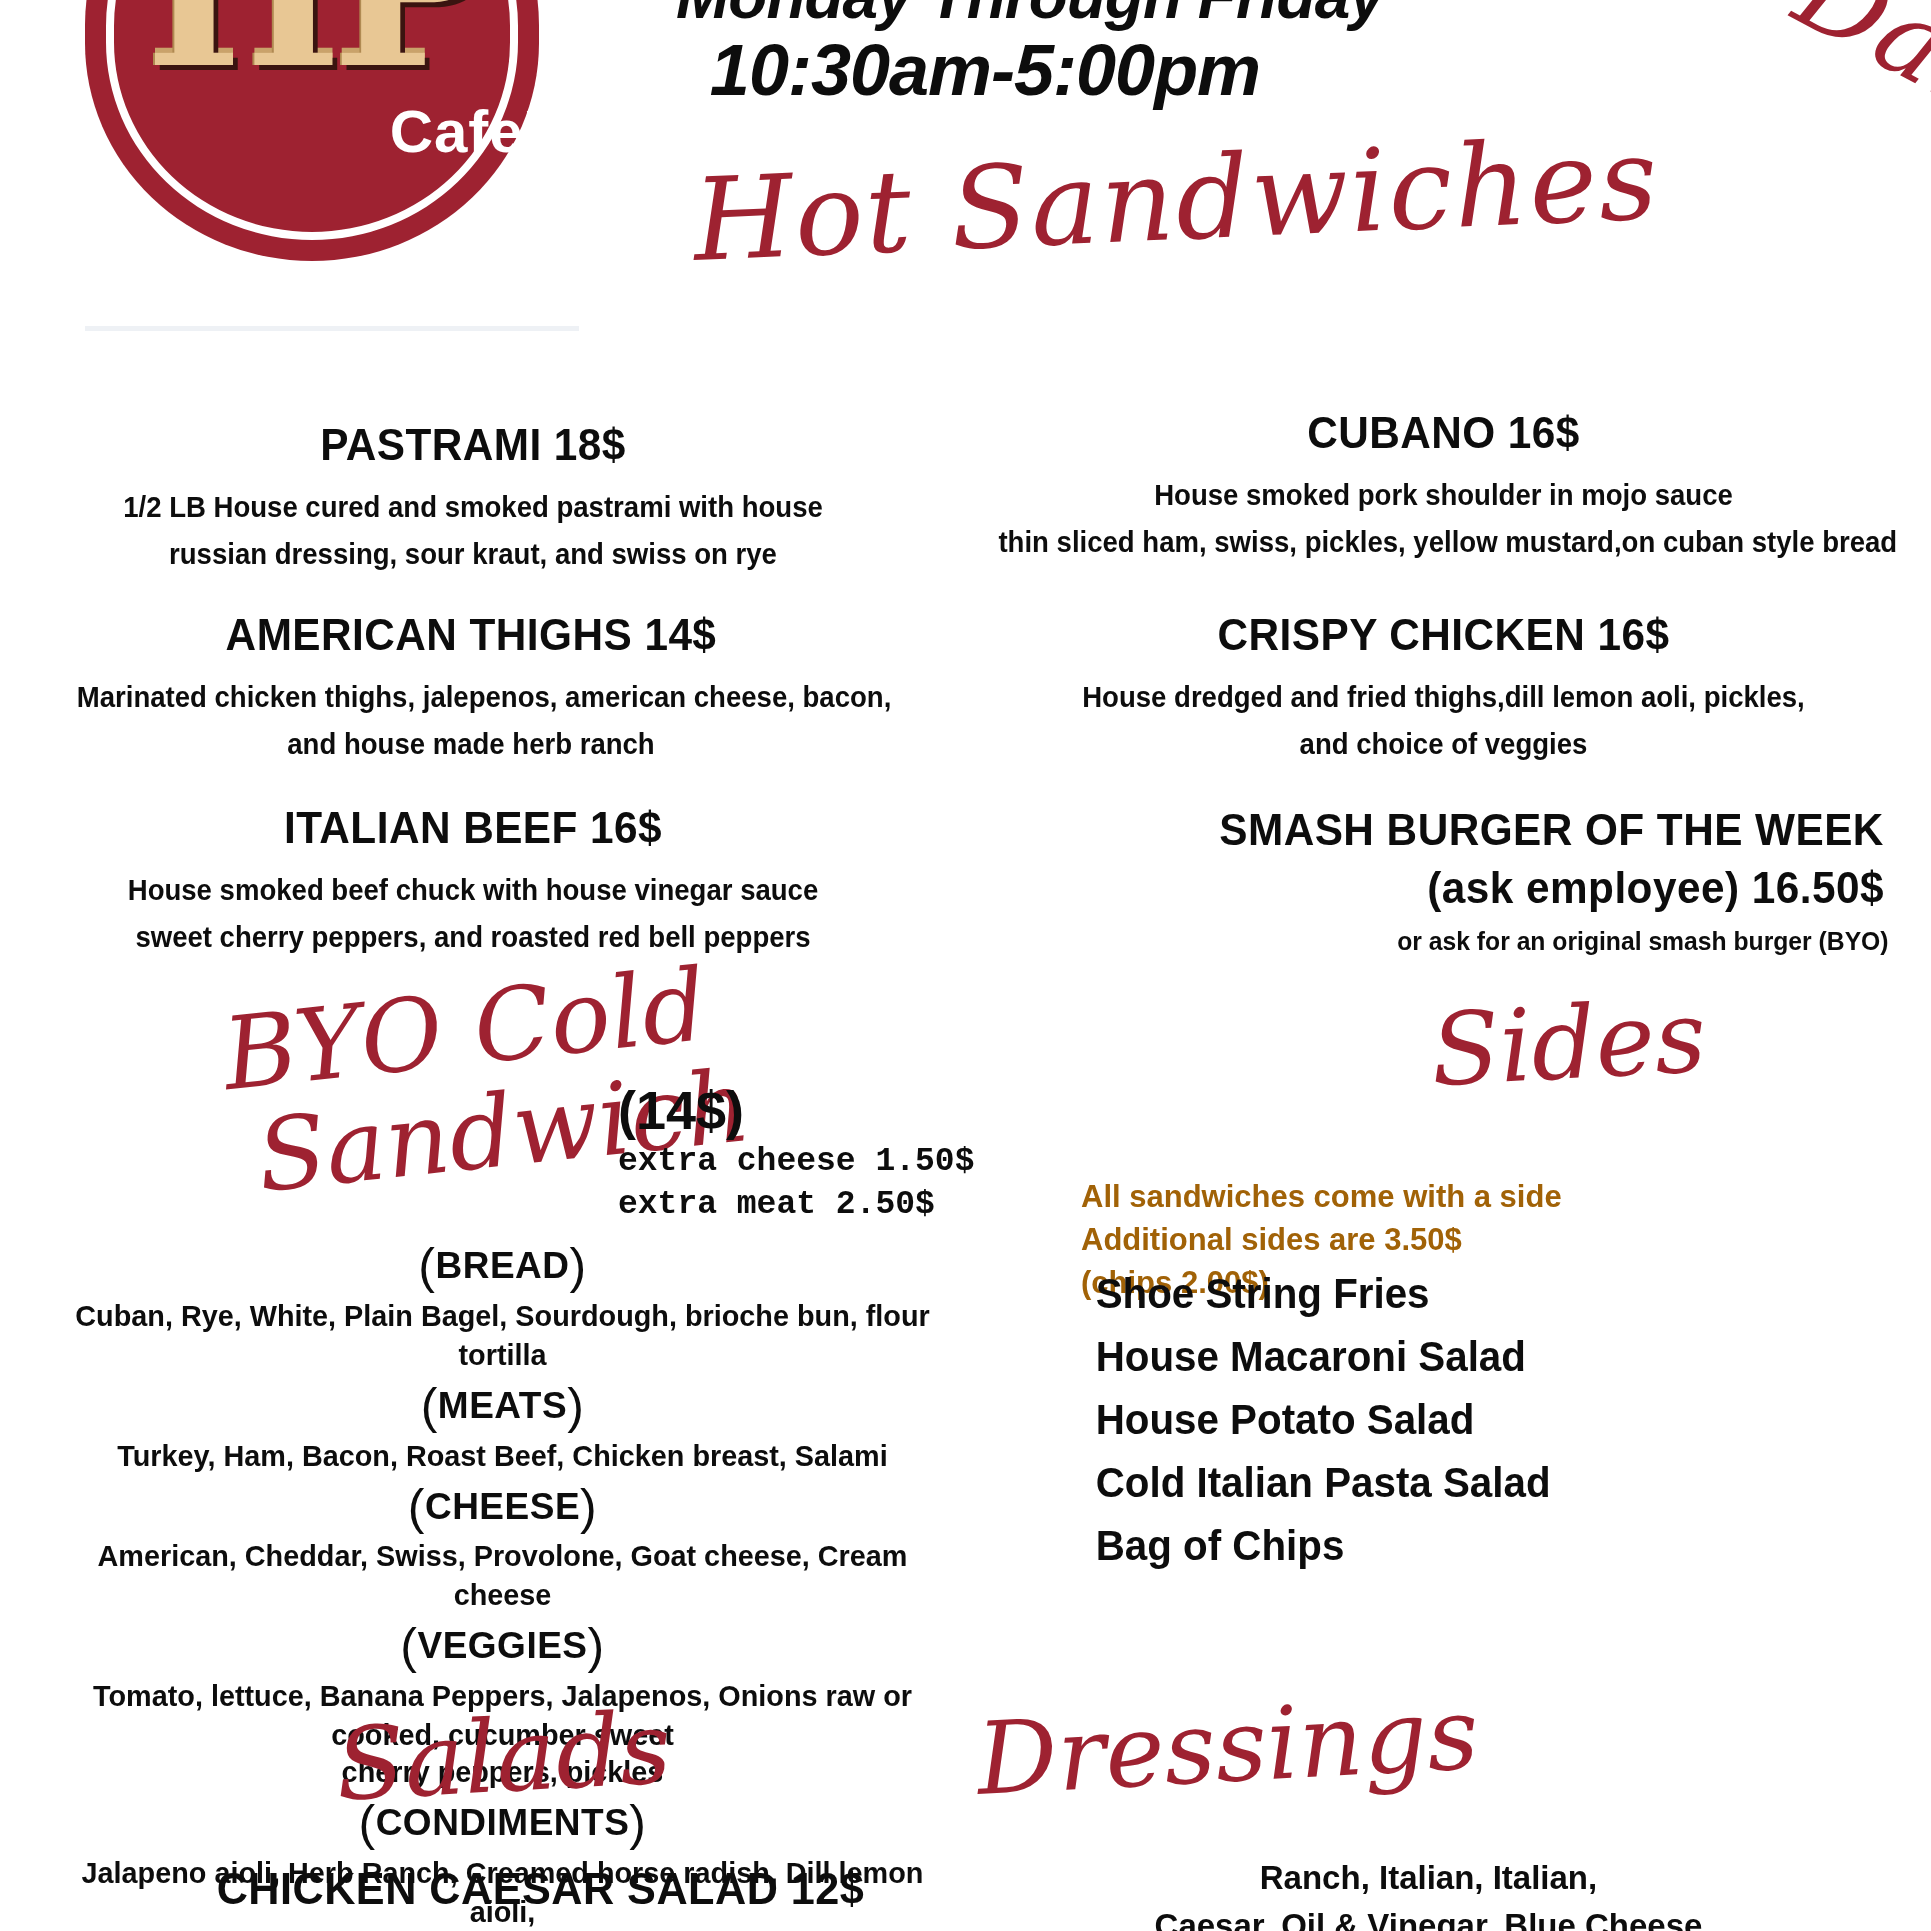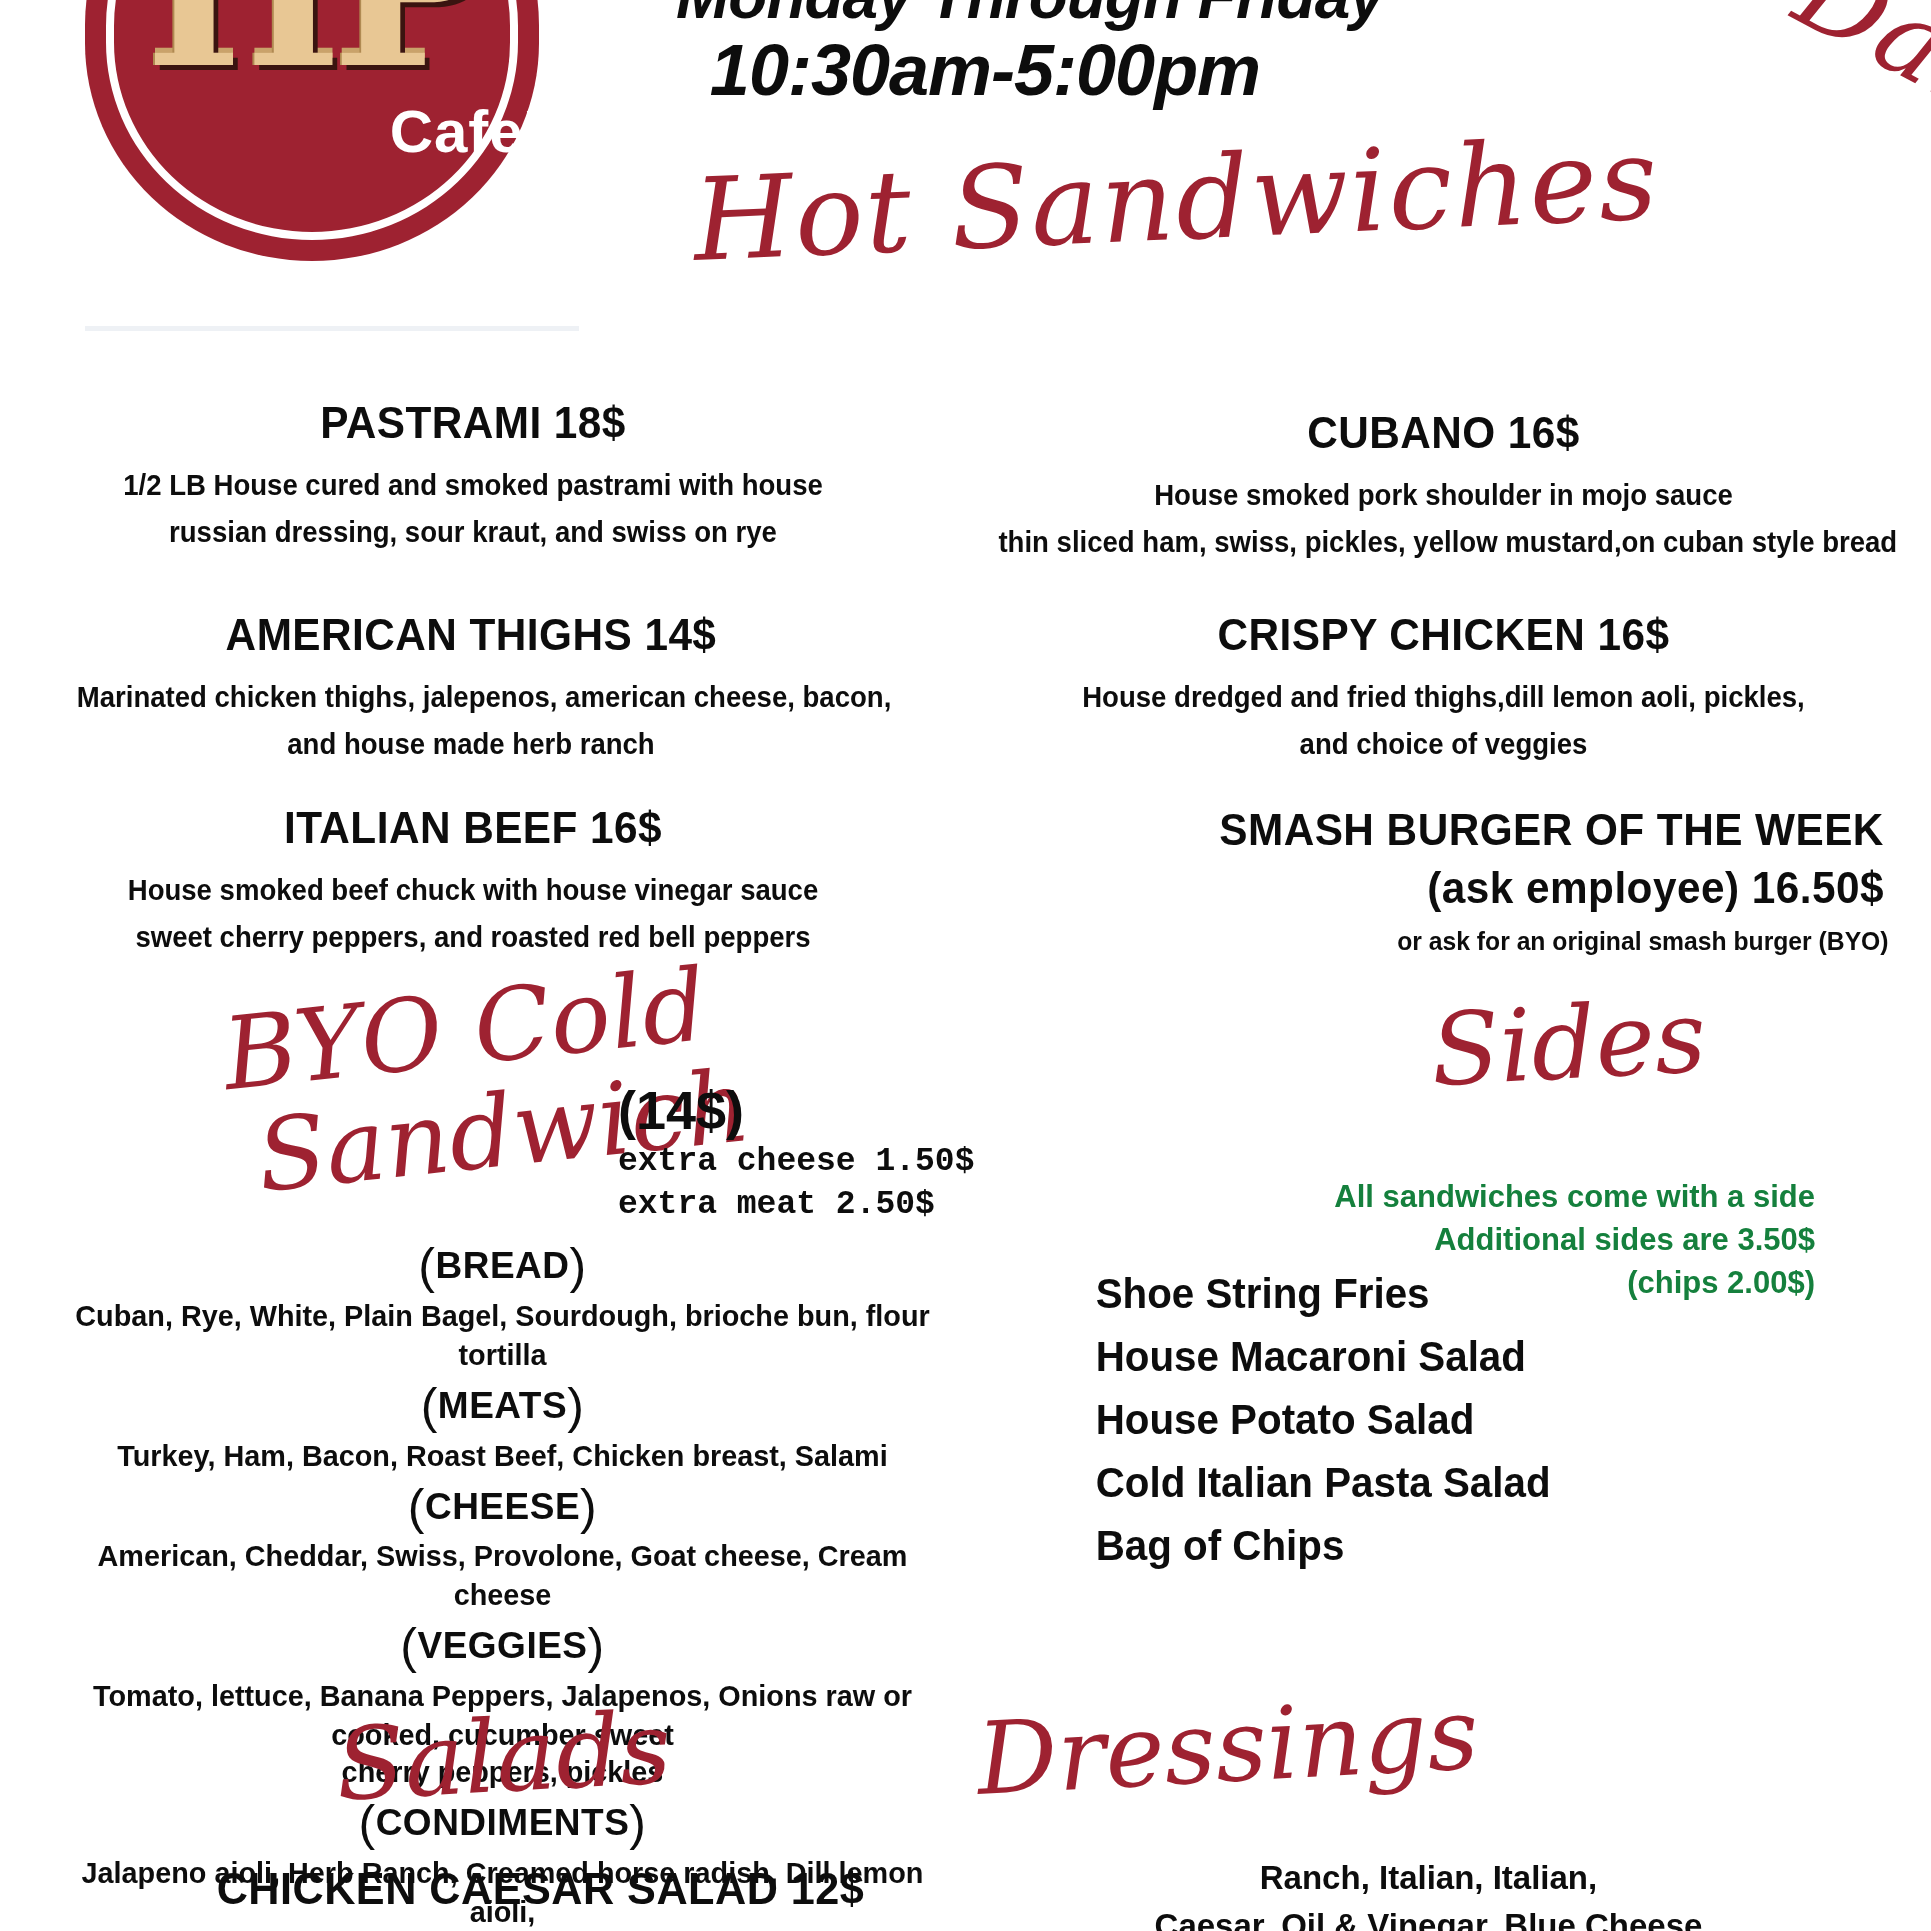--- a/index.html
+++ b/index.html
@@ -146,21 +146,21 @@
     font-family:"Liberation Sans", sans-serif;
     font-weight:700;
     font-size:26px;
     color:#0d0d0d;
     margin-top:9.7px;
     transform:scaleX(0.95);
     white-space:nowrap;
   }
 
   
-  #item-pastrami      { left:58px;  top:396px;  width:830px; }
+  #item-pastrami      { left:58px;  top:418px;  width:830px; }
   #item-american      { left:56px;  top:608px;  width:830px; }
   #item-italian       { left:58px;  top:801px;  width:830px; }
   
   #item-cubano        { left:975px;top:406px;  width:937px; }
   #item-crispy        { left:975px;top:608px;  width:937px; }
   #item-smash         { left:975px;top:801px;  width:937px;text-align:right; }
   #item-smash .item-name{ line-height:1.28; }
 
   
   .byo-price{
@@ -199,23 +199,23 @@
     color:#0d0d0d;
     line-height:1.3;
     transform:scaleX(0.96);
     margin-top:1.9px;
     margin-bottom:3.9px;
   }
 
   
   .sides-note{
     position:absolute; left:1081px; top:1176px; width:734px;
-    text-align:right;
-    font-family:"Liberation Sans", sans-serif;
-    font-weight:700; font-size:31px; color:#15803d;
+    text-align:left;
+    font-family:"Liberation Sans", sans-serif;
+    font-weight:700; font-size:31px; color:#a16207;
     line-height:1.38;
   }
   .sides-list{
     position:absolute; left:1081px; top:1273px; width:734px;
   }
   .sides-list li{
     list-style:none;
     font-family:"Liberation Sans", sans-serif;
     font-weight:700;
     font-size:42px;

